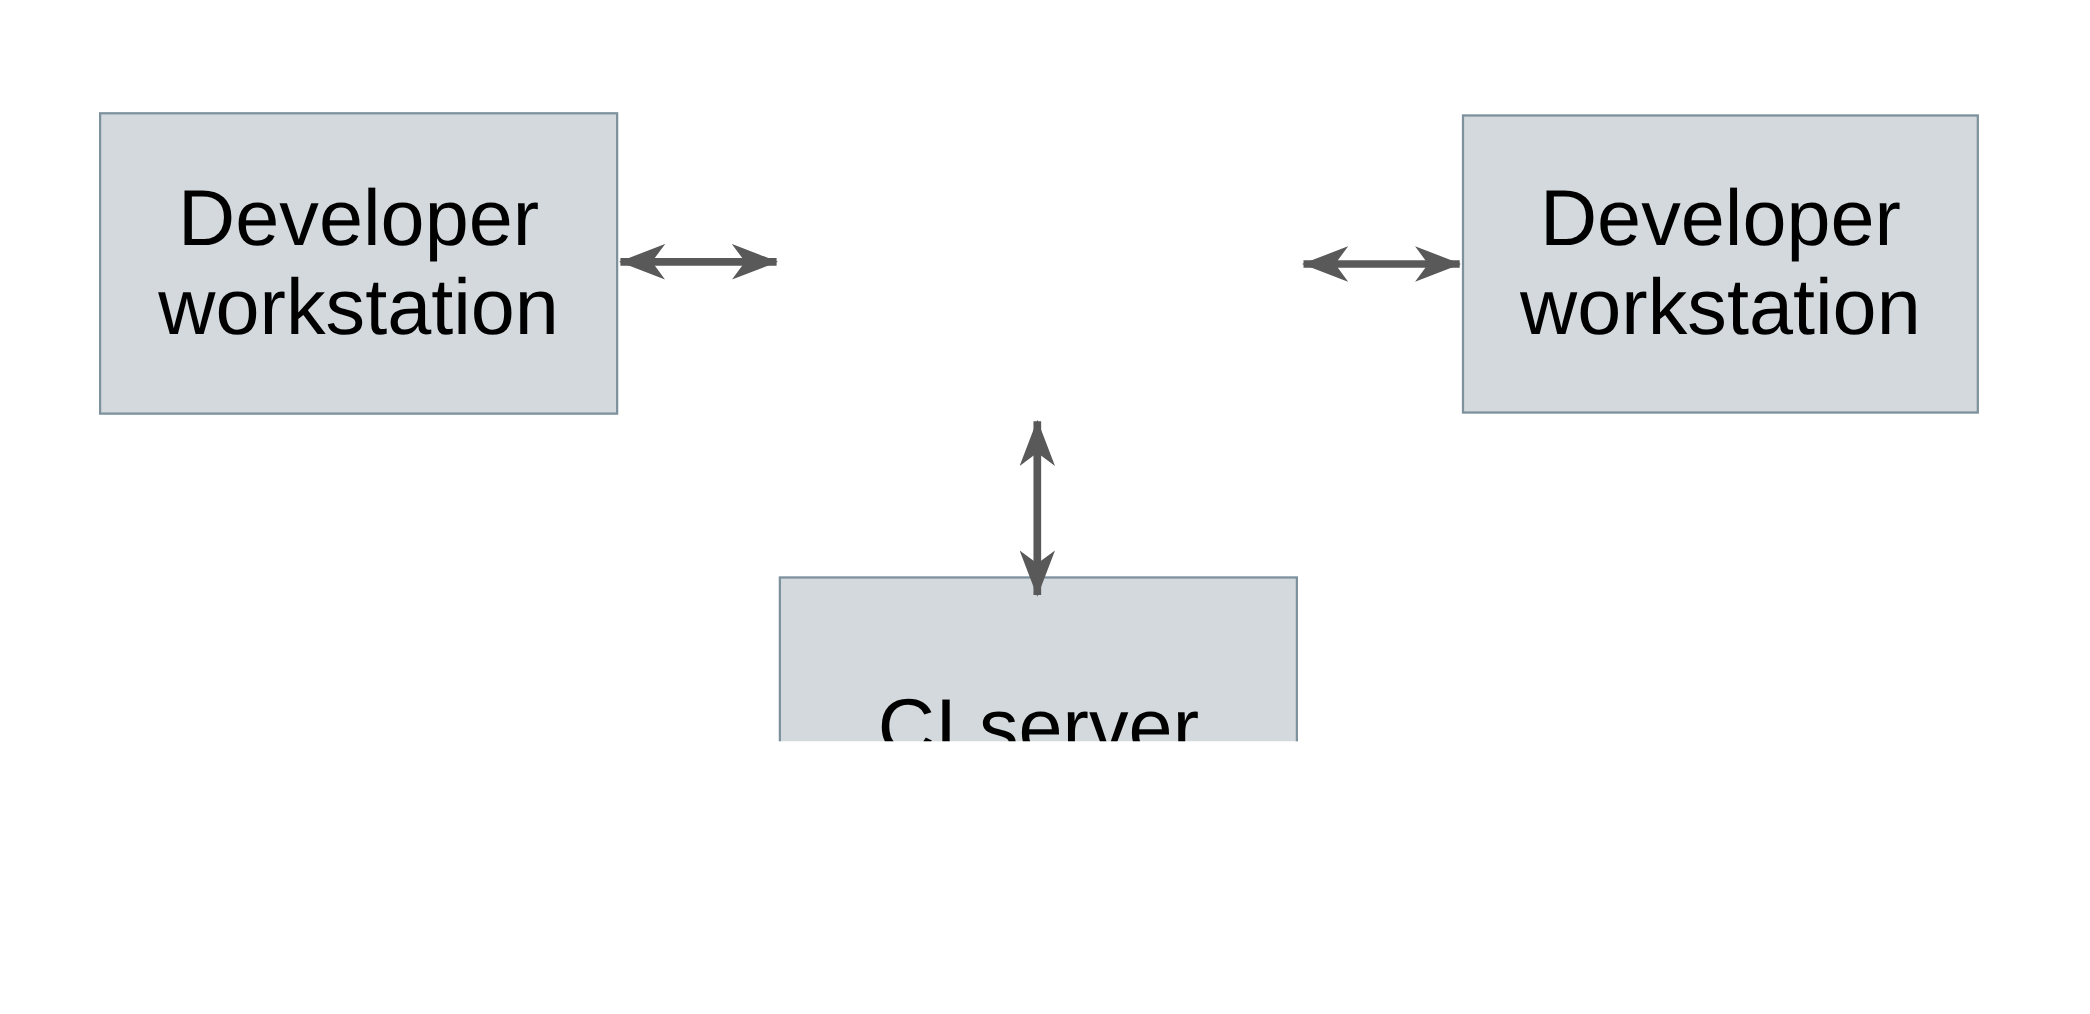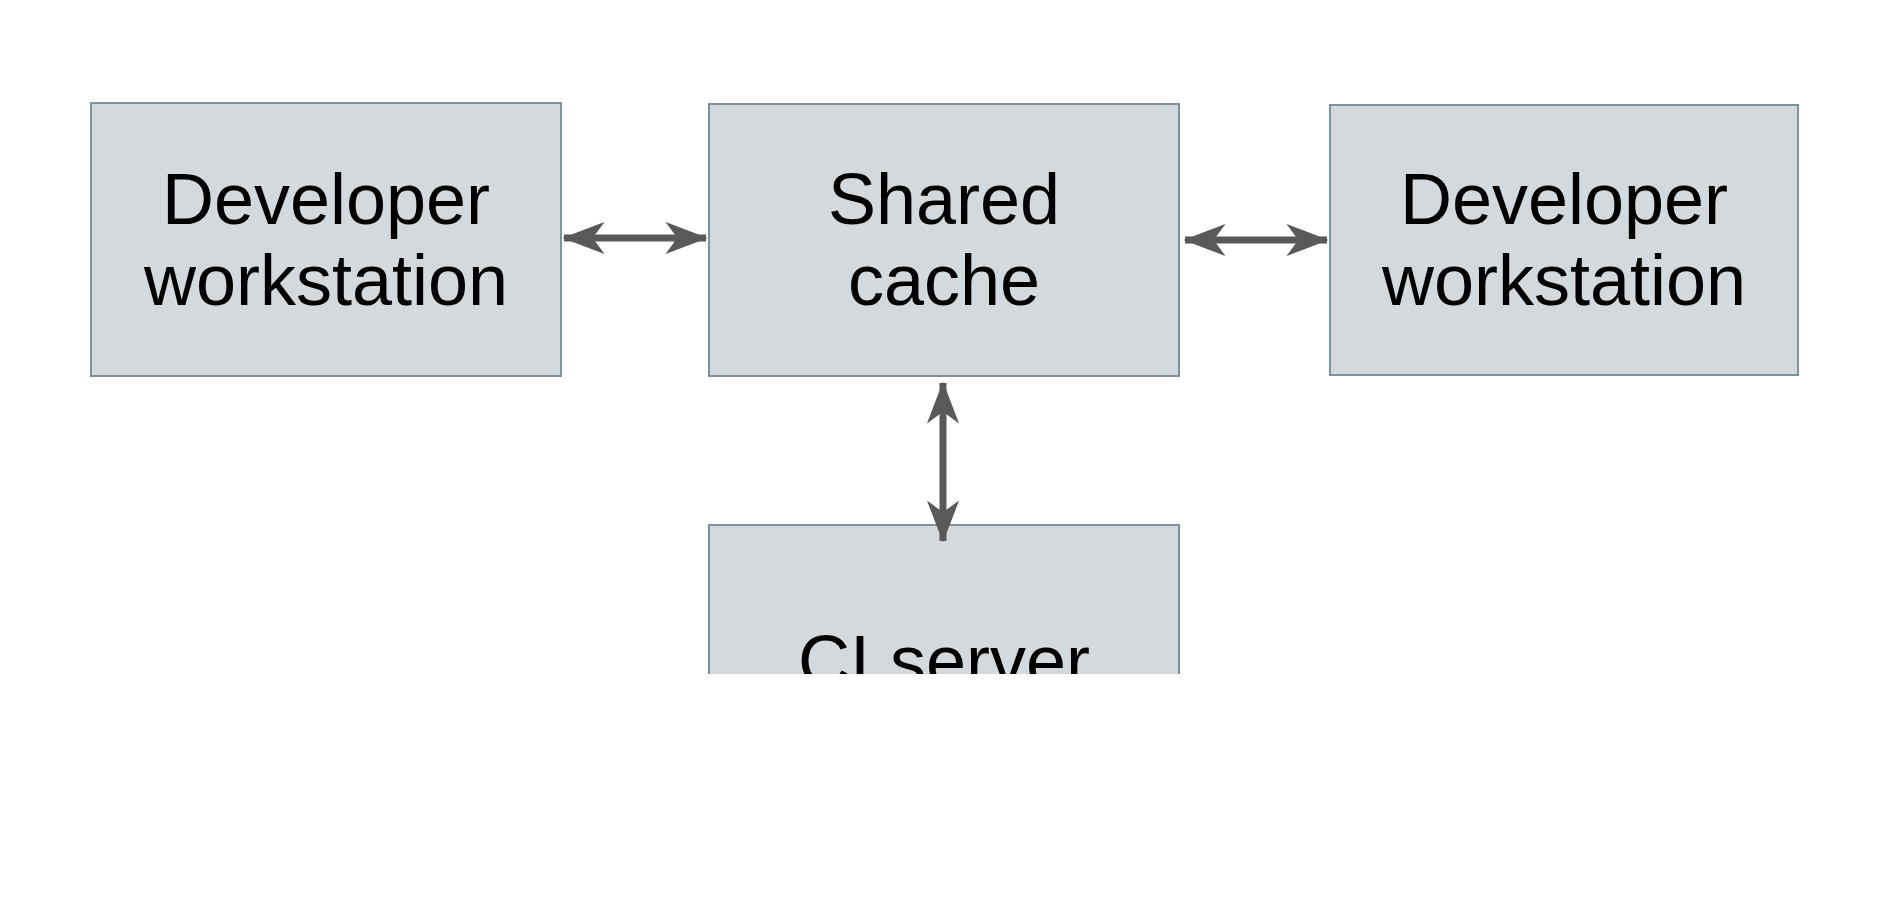--- a/index.html
+++ b/index.html
@@ -53,24 +53,20 @@
 </head>
 <body>
 
 <div id="canvas">
 
   <div class="node" id="node-dev-left">
     <span class="node-label">Developer
 workstation</span>
   </div>
 
-  <div class="node" id="node-cache">
-    <span class="node-label">Shared
-cache</span>
-  </div>
 
   <div class="node" id="node-dev-right">
     <span class="node-label">Developer
 workstation</span>
   </div>
 
   <div class="node" id="node-ci">
     <span class="node-label">CI server</span>
   </div>
 

